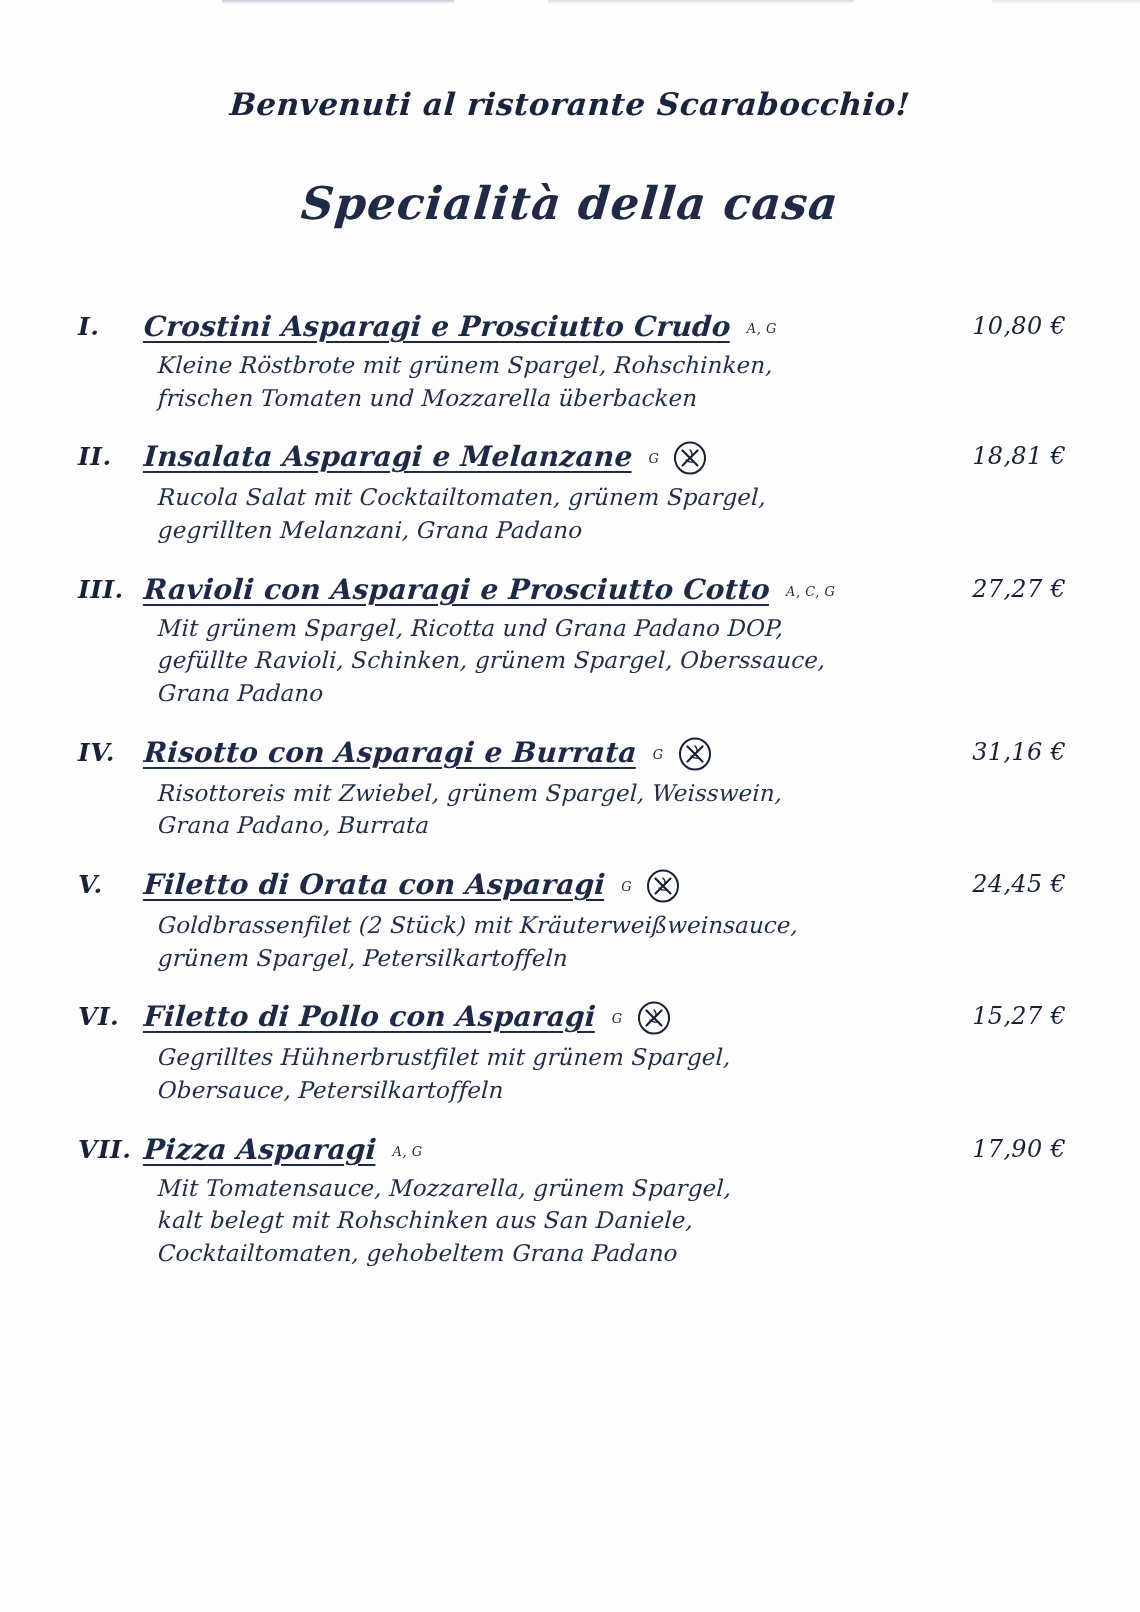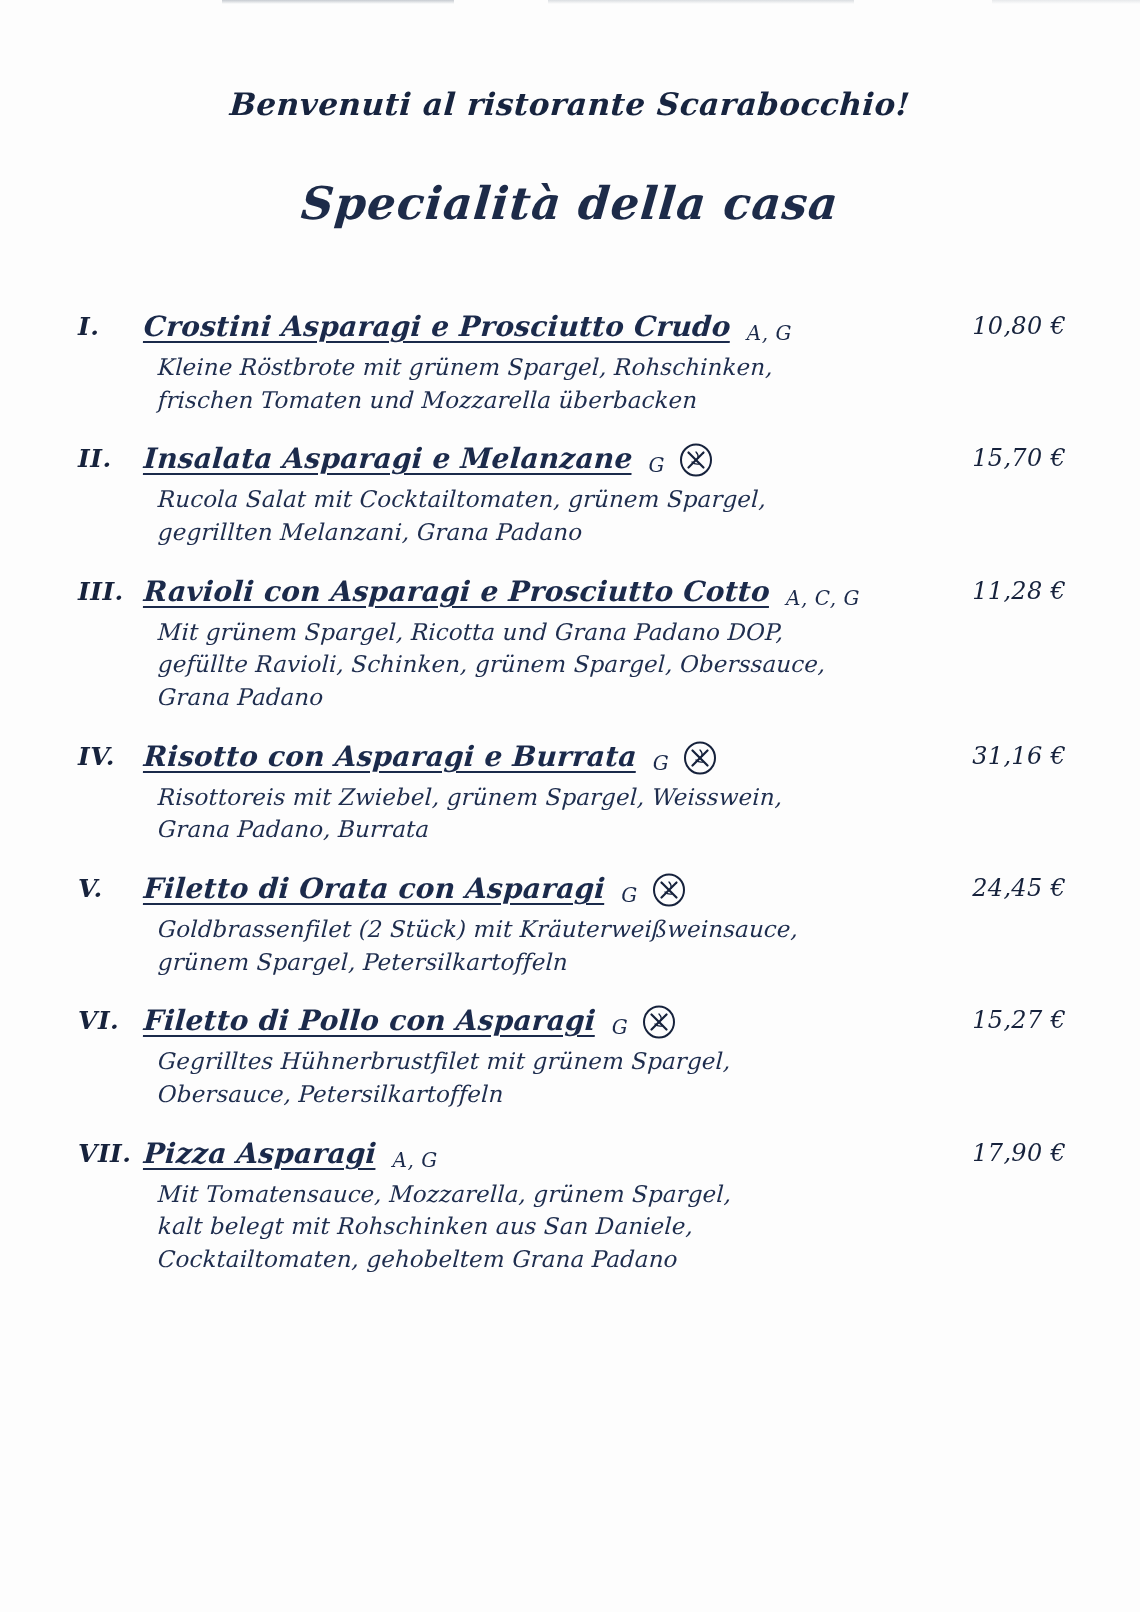--- a/index.html
+++ b/index.html
@@ -105,21 +105,21 @@
     text-decoration-thickness: 1.5px;
     text-underline-offset: 5px;
     letter-spacing: 0.2px;
     white-space: nowrap;
     transform: skewX(-4deg);
   }
 
   .allergens {
     font-family: "DejaVu Serif", serif;
     font-style: italic;
-    font-size: 20px;
+    font-size: 13px;
     color: #1b2a4b;
     margin-left: 16px;
     padding-top: 11px;
     white-space: nowrap;
     letter-spacing: 0.5px;
   }
 
   .gf-icon {
     margin-left: 14px;
     margin-top: 1px;
@@ -180,21 +180,21 @@
               <span class="allergens">A, G</span>
             </div>
             <div class="desc">
               <div class="desc-line">Kleine Röstbrote mit grünem Spargel, Rohschinken,</div>
               <div class="desc-line">frischen Tomaten und Mozzarella überbacken</div>
             </div>
           </div>
         </div>
       </div>
       <div class="menu-item">
-        <div class="price">15,70 €</div>
+        <div class="price">18,81 €</div>
         <div class="item-row">
           <div class="numeral">II.</div>
           <div class="item-body">
             <div class="title-line">
               <span class="dish-name">Insalata Asparagi e Melanzane</span>
               <span class="allergens">G</span>
               <span class="gf-icon"><svg width="34" height="34" viewBox="0 0 34 34">
                   <ellipse cx="17" cy="17" rx="15" ry="15.5" fill="none" stroke="#16223c" stroke-width="2"></ellipse>
                   <path d="M9.5 9.5 L24.5 24.5" stroke="#16223c" stroke-width="2.2" stroke-linecap="round"></path>
                   <path d="M24.5 9.5 L9.5 24.5" stroke="#16223c" stroke-width="2.2" stroke-linecap="round"></path>
@@ -203,21 +203,21 @@
                 </svg></span>
             </div>
             <div class="desc">
               <div class="desc-line">Rucola Salat mit Cocktailtomaten, grünem Spargel,</div>
               <div class="desc-line">gegrillten Melanzani, Grana Padano</div>
             </div>
           </div>
         </div>
       </div>
       <div class="menu-item">
-        <div class="price">11,28 €</div>
+        <div class="price">27,27 €</div>
         <div class="item-row">
           <div class="numeral">III.</div>
           <div class="item-body">
             <div class="title-line">
               <span class="dish-name">Ravioli con Asparagi e Prosciutto Cotto</span>
               <span class="allergens">A, C, G</span>
             </div>
             <div class="desc">
               <div class="desc-line">Mit grünem Spargel, Ricotta und Grana Padano DOP,</div>
               <div class="desc-line">gefüllte Ravioli, Schinken, grünem Spargel, Oberssauce,</div>

